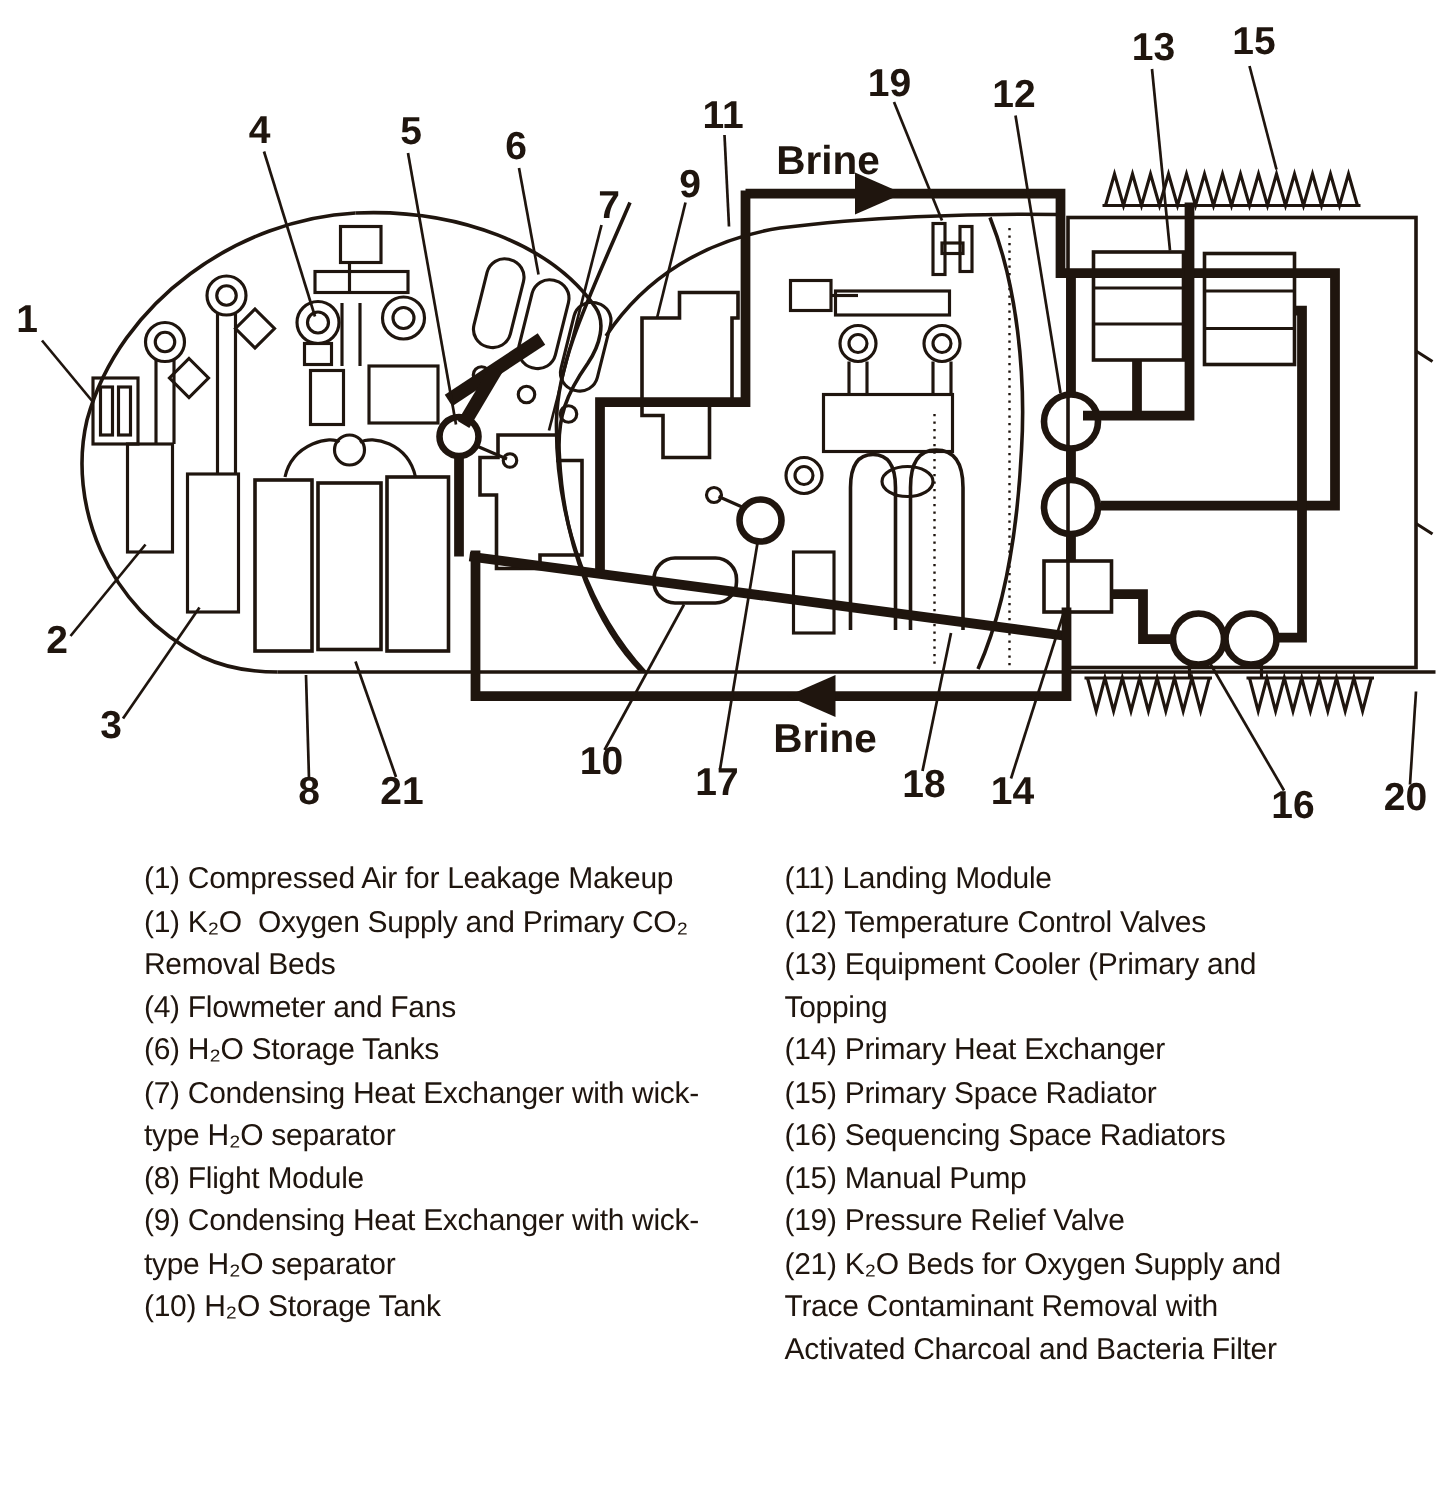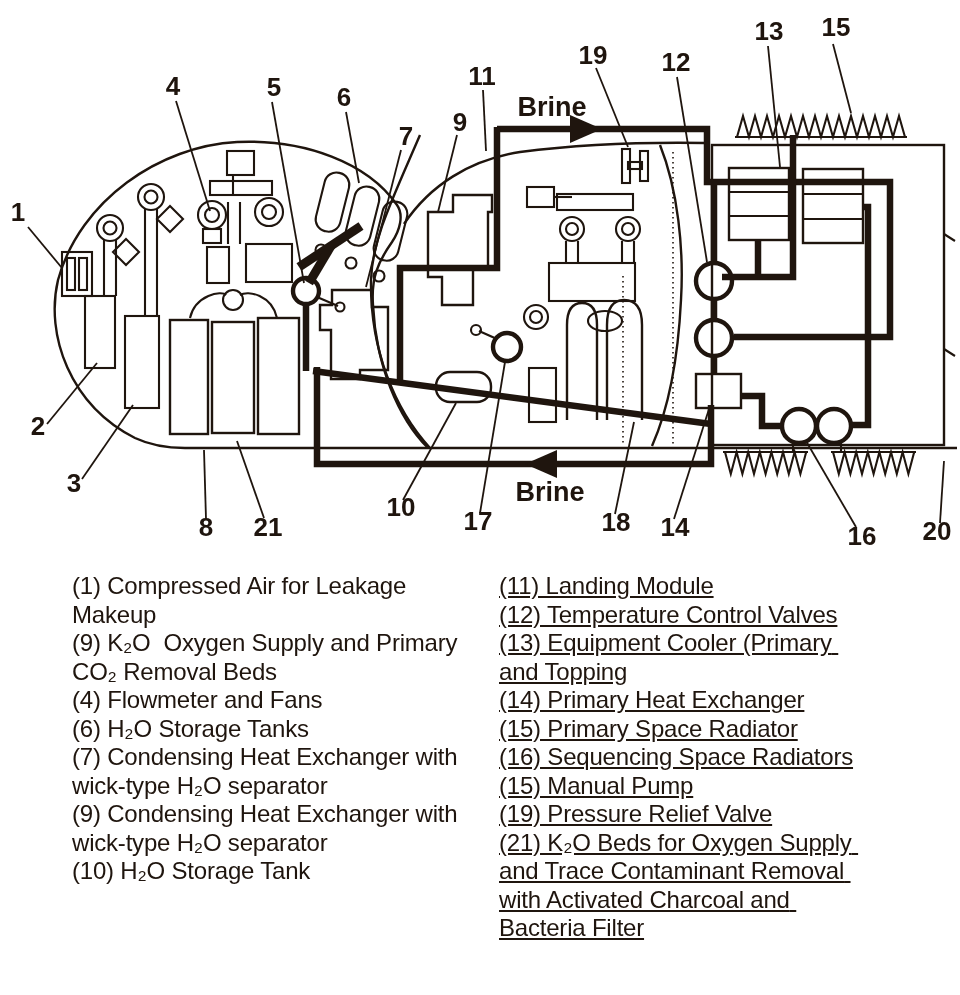--- a/index.html
+++ b/index.html
@@ -12,22 +12,22 @@
   .thin { fill:none; stroke:var(--ink); stroke-width:1.8; }
   .pipe { fill:none; stroke:var(--ink); stroke-width:6.5; }
   .pipe8{ fill:none; stroke:var(--ink); stroke-width:9; }
   .thick4 { fill:none; stroke:var(--ink); stroke-width:4.4; }
   .dash { fill:none; stroke:var(--ink); stroke-width:1.6; stroke-dasharray:1.5 3.5; }
   .blk  { fill:var(--ink); stroke:none; }
   text.callout { font:bold 26px "Liberation Sans", sans-serif; fill:var(--ink); text-anchor:middle; }
   text.brine   { font:bold 27px "Liberation Sans", sans-serif; fill:var(--ink); text-anchor:middle; }
   .legend-col { position:absolute; top:572px; color:var(--ink); }
   .legend-col.left  { left:72px;  width:398px; }
-  .legend-col.right { left:499px; width:378px;text-decoration:underline; }
-  .legend-item { font-size:24px; line-height:28.5px; letter-spacing:-0.2px; white-space:pre-wrap; }
+  .legend-col.right { left:499px; width:378px; }
+  .legend-item { font-size:20px; line-height:28.5px; letter-spacing:-0.2px; white-space:pre-wrap;margin-left:24px; }
 </style>
 </head>
 <body>
 
 <div class="stage">
 
   <svg width="960" height="570" viewBox="0 0 960 570">
 
     <g>
       <path class="ln" d="M237,142 C160,146 80,200 58,280 C45,335 70,405 135,438 C152,446 168,448 185,448"></path>
@@ -232,24 +232,25 @@
       <text class="callout" x="937" y="540">20</text>
       <text class="callout" x="268" y="536">21</text>
     </g>
 
     <text class="brine" x="552" y="116">Brine</text>
     <text class="brine" x="550" y="501">Brine</text>
   </svg>
 
   <div class="legend-col left">
     <div class="legend-item">(1) Compressed Air for Leakage Makeup</div>
-    <div class="legend-item">(9) K₂O  Oxygen Supply and Primary CO₂ Removal Beds</div>
+    <div class="legend-item">(1) K₂O  Oxygen Supply and Primary CO₂ Removal Beds</div>
     <div class="legend-item">(4) Flowmeter and Fans</div>
     <div class="legend-item">(6) H₂O Storage Tanks</div>
     <div class="legend-item">(7) Condensing Heat Exchanger with wick-type H₂O separator</div>
+    <div class="legend-item">(8) Flight Module</div>
     <div class="legend-item">(9) Condensing Heat Exchanger with wick-type H₂O separator</div>
     <div class="legend-item">(10) H₂O Storage Tank</div>
   </div>
   <div class="legend-col right">
     <div class="legend-item">(11) Landing Module</div>
     <div class="legend-item">(12) Temperature Control Valves</div>
     <div class="legend-item">(13) Equipment Cooler (Primary and Topping</div>
     <div class="legend-item">(14) Primary Heat Exchanger</div>
     <div class="legend-item">(15) Primary Space Radiator</div>
     <div class="legend-item">(16) Sequencing Space Radiators</div>

